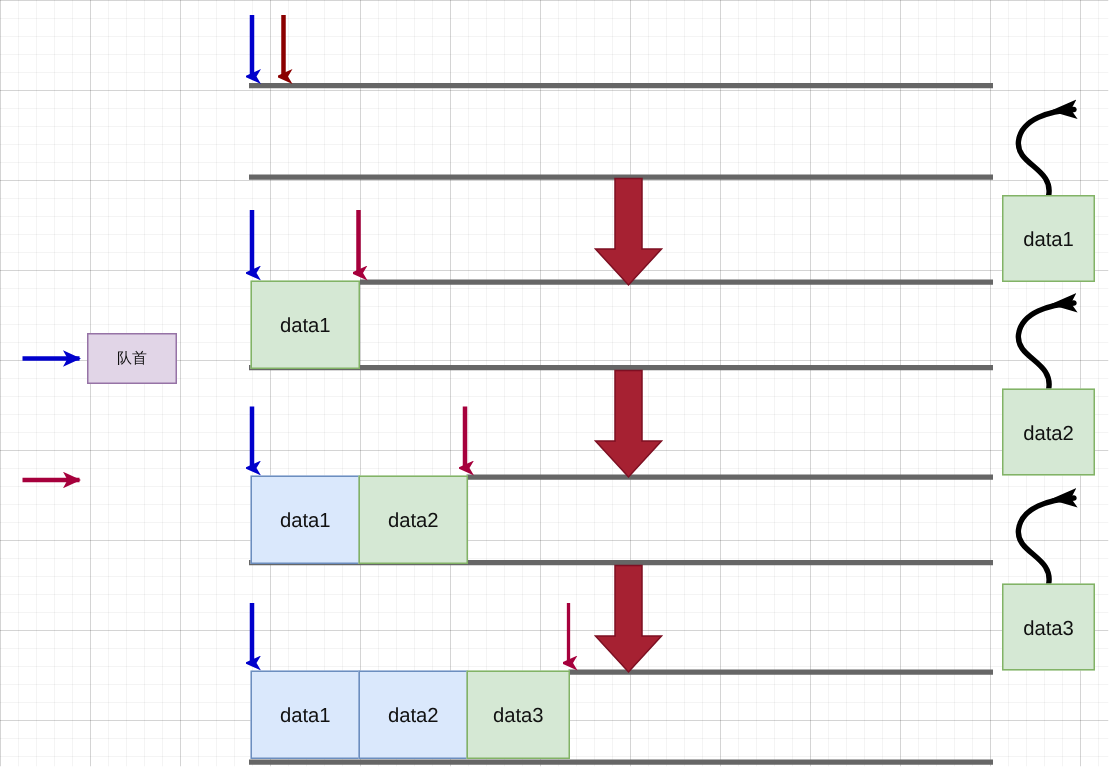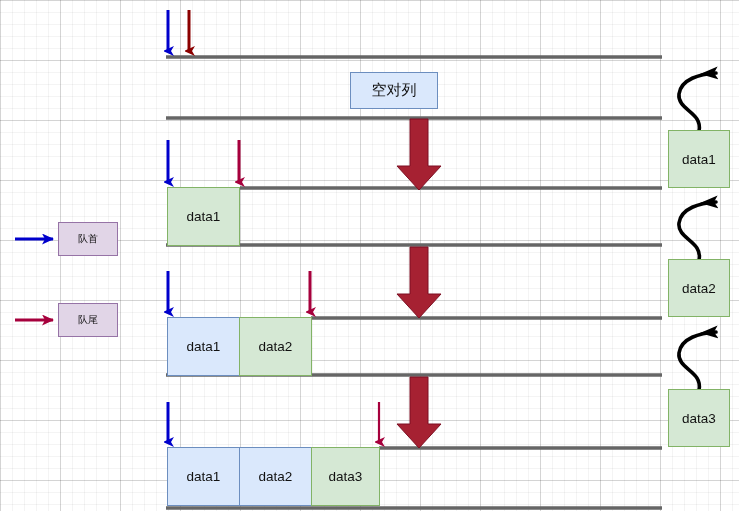--- a/index.html
+++ b/index.html
@@ -137,29 +137,23 @@
       <path d="M699,260 C703,241 677,239 679,223 C681,208 700,203 716,202" marker-end="url(#mk-black-curve)"></path>
       <path d="M699,390 C703,371 677,369 679,353 C681,338 700,333 716,332" marker-end="url(#mk-black-curve)"></path>
     </g>
 
     <g>
       <line x1="15" y1="239" x2="53" y2="239" stroke="#0000CC" stroke-width="3" marker-end="url(#mk-blue-r)"></line>
       <line x1="15" y1="320" x2="53" y2="320" stroke="#A6003C" stroke-width="3" marker-end="url(#mk-crimson-r)"></line>
     </g>
   </svg>
 
-  <div class="node label-blue" style="left:350px; top:72px; width:88px; height:37px;">
-    <span>空对列</span>
-  </div>
 
   <div class="node legend-box" style="left:58px; top:222px; width:60px; height:34px;">
     <span>队首</span>
-  </div>
-  <div class="node legend-box" style="left:58px; top:303px; width:60px; height:34px;">
-    <span>队尾</span>
   </div>
 
   <div class="node cell cell-green" style="left:167px; top:187px; width:73px; height:59px;">
     <span>data1</span>
   </div>
 
   <div class="node cell cell-blue" style="left:167px; top:317px; width:73px; height:59px;">
     <span>data1</span>
   </div>
   <div class="node cell cell-green" style="left:239px; top:317px; width:73px; height:59px;">

